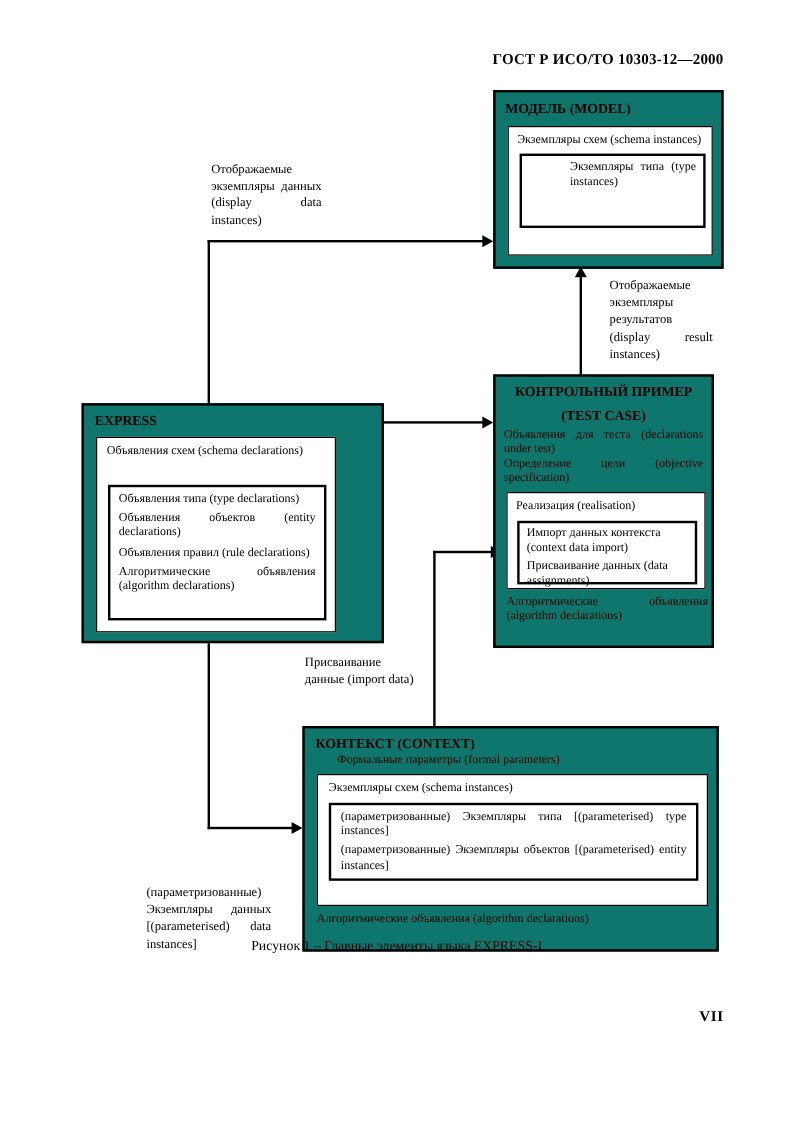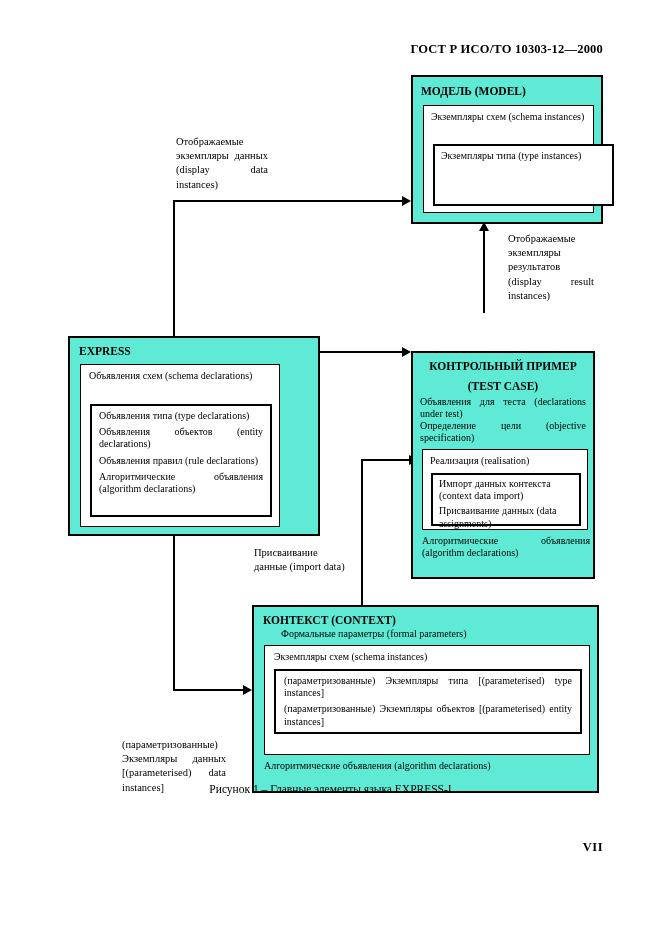--- a/index.html
+++ b/index.html
@@ -25,21 +25,21 @@
   }
   .figure-caption{
     position:absolute;left:0;right:0;top:783px;
     text-align:center;font-size:11.5px;
   }
 
   
   .box{
     position:absolute;
     border:2px solid #000;
-    background:#5eead4;
+    background:#0f766e;
     box-sizing:border-box;
   }
   .box-title{
     font-weight:bold;
     font-size:11.5px;
     text-align:center;
     line-height:1.25;
   }
   .inner{
     border:1.6px solid #000;
@@ -57,33 +57,33 @@
     text-align:justify;
     text-justify:inter-word;
   }
   .txt.nj{text-align:left;}
 
   
   #model-box{left:411px;top:75px;width:192px;height:149px;}
   #model-box .box-title{margin:7px 0 0 8px;text-align:left;}
   #model-inner{position:absolute;left:10px;top:28px;width:171px;height:108px;}
   #model-inner .txt{margin:5px 7px 0 7px;}
-  #model-inner2{position:absolute;left:9px;top:38px;width:181px;height:62px;}
+  #model-inner2{position:absolute;left:9px;top:22px;width:155px;height:62px;padding-left:34px;}
   #model-inner2 .txt{margin:4px 6px 0 6px;}
 
   
   #express-box{left:68px;top:336px;width:252px;height:200px;}
   #express-box .box-title{margin:6px 0 0 9px;text-align:left;}
   #express-inner{position:absolute;left:10px;top:26px;width:200px;height:163px;}
   #express-inner .txt{margin:5px 8px 0 8px;}
   #express-inner2{position:absolute;left:9px;top:39px;width:182px;height:113px;}
   #express-inner2 .txt{margin:4px 7px 0 7px;}
 
   
-  #test-box{left:411px;top:312px;width:184px;height:228px;margin-top:39px;}
+  #test-box{left:411px;top:312px;width:184px;height:228px;}
   #test-box .box-title{margin:6px 0 2px 0;}
   #test-box .lead{margin:0 7px 0 7px;}
   #test-inner{position:absolute;left:9px;top:96px;width:166px;height:81px;}
   #test-inner .txt{margin:5px 7px 0 7px;}
   #test-inner2{position:absolute;left:8px;top:23px;width:150px;height:53px;}
   #test-inner2 .txt{margin:3px 6px 0 6px;}
   #test-tail{position:absolute;left:9px;top:182px;width:168px;}
 
   
   #context-box{left:252px;top:605px;width:347px;height:188px;}

